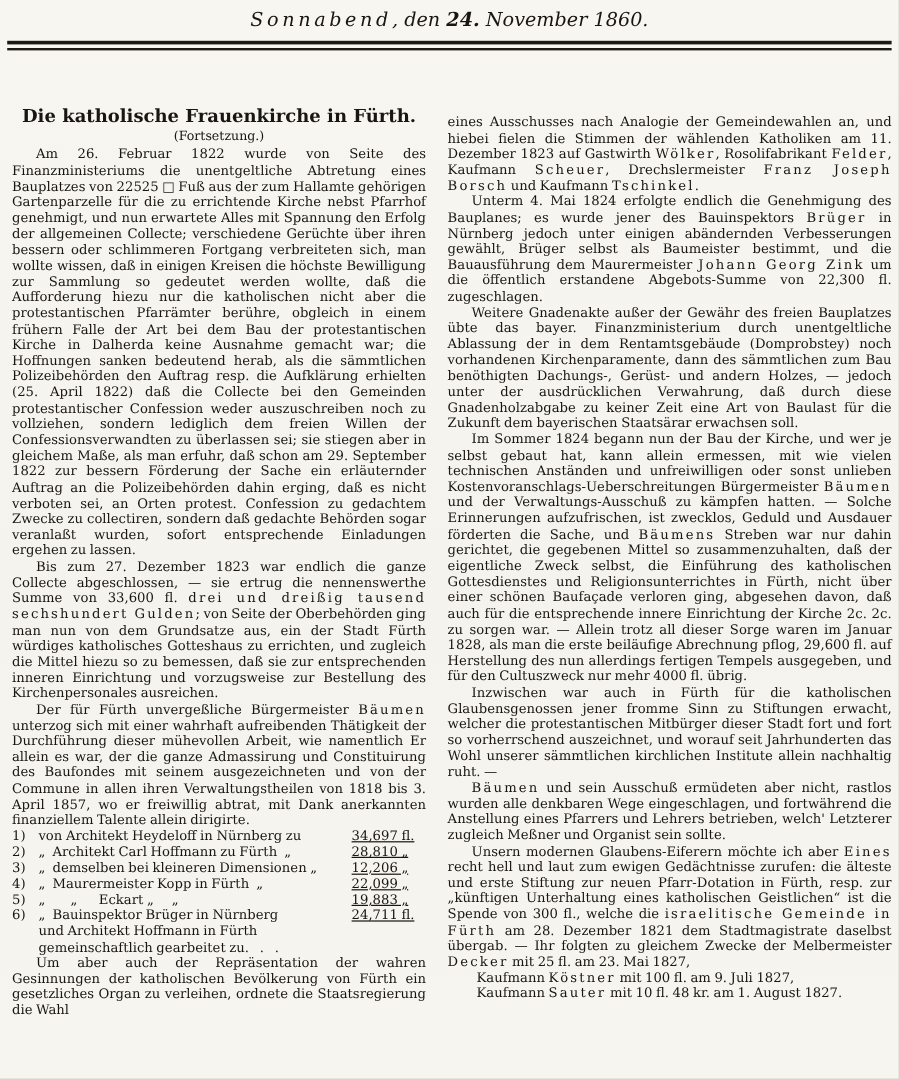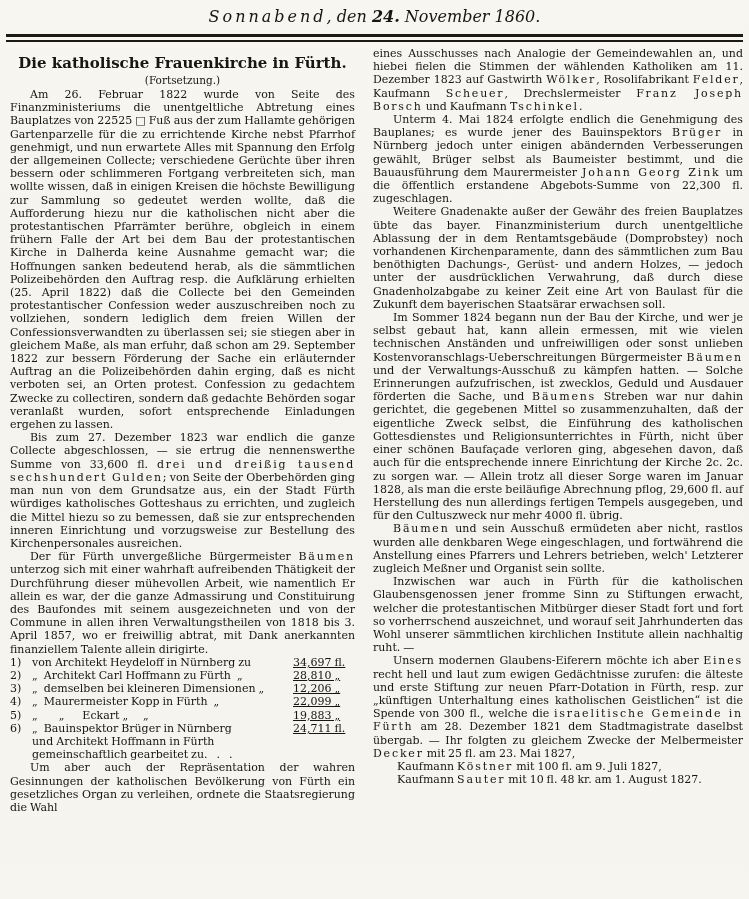--- a/index.html
+++ b/index.html
@@ -23,21 +23,21 @@
   .masthead .sp{letter-spacing:3px;}
   .masthead .b{font-weight:bold;}
   .double-rule{
     margin:8px 6px 0 6px;
     border-top:3px solid #1d1a16;
     border-bottom:2px solid #1d1a16;
     height:3px;
   }
   .columns{
     display:flex;
-    align-items:flex-start;
+    align-items:center;
     padding:3px 3px 0 3px;
     height:838px;
   }
   .col{box-sizing:border-box;overflow:hidden;}
   .col-left{width:360px;padding:2px 8px 0 7px;}
   .divider{width:2px;background:#1e1b17;margin-bottom:10px;}
   .col-right{flex:1;padding:2px 3px 0 8px;}
   .title{
     font-size:15px;font-weight:bold;
     text-align:center;
@@ -137,22 +137,22 @@
       <p><span>Um aber auch der Repräsentation der wahren Gesinnungen der katholischen Bevölkerung von Fürth ein gesetzliches Organ zu verleihen, ordnete die Staatsregierung die Wahl</span></p>
     </div>
 
     <div class="divider"></div>
 
     <div class="col col-right">
       <p class="cont"><span>eines Ausschusses nach Analogie der Gemeindewahlen an, und hiebei fielen die Stimmen der wählenden Katholiken am 11. Dezember 1823 auf Gastwirth </span><span class="sp">Wölker</span><span>, Rosolifabrikant </span><span class="sp">Felder</span><span>, Kaufmann </span><span class="sp">Scheuer</span><span>, Drechslermeister </span><span class="sp">Franz Joseph Borsch</span><span> und Kaufmann </span><span class="sp">Tschinkel</span><span>.</span></p>
       <p><span>Unterm 4. Mai 1824 erfolgte endlich die Genehmigung des Bauplanes; es wurde jener des Bauinspektors </span><span class="sp">Brüger</span><span> in Nürnberg jedoch unter einigen abändernden Verbesserungen gewählt, Brüger selbst als Baumeister bestimmt, und die Bauausführung dem Maurermeister </span><span class="sp">Johann Georg Zink</span><span> um die öffentlich erstandene Abgebots-Summe von 22,300 fl. zugeschlagen.</span></p>
       <p><span>Weitere Gnadenakte außer der Gewähr des freien Bauplatzes übte das bayer. Finanzministerium durch unentgeltliche Ablassung der in dem Rentamtsgebäude (Domprobstey) noch vorhandenen Kirchenparamente, dann des sämmtlichen zum Bau benöthigten Dachungs-, Gerüst- und andern Holzes, — jedoch unter der ausdrücklichen Verwahrung, daß durch diese Gnadenholzabgabe zu keiner Zeit eine Art von Baulast für die Zukunft dem bayerischen Staatsärar erwachsen soll.</span></p>
       <p><span>Im Sommer 1824 begann nun der Bau der Kirche, und wer je selbst gebaut hat, kann allein ermessen, mit wie vielen technischen Anständen und unfreiwilligen oder sonst unlieben Kostenvoranschlags-Ueberschreitungen Bürgermeister </span><span class="sp">Bäumen</span><span> und der Verwaltungs-Ausschuß zu kämpfen hatten. — Solche Erinnerungen aufzufrischen, ist zwecklos, Geduld und Ausdauer förderten die Sache, und </span><span class="sp">Bäumens</span><span> Streben war nur dahin gerichtet, die gegebenen Mittel so zusammenzuhalten, daß der eigentliche Zweck selbst, die Einführung des katholischen Gottesdienstes und Religionsunterrichtes in Fürth, nicht über einer schönen Baufaçade verloren ging, abgesehen davon, daß auch für die entsprechende innere Einrichtung der Kirche 2c. 2c. zu sorgen war. — Allein trotz all dieser Sorge waren im Januar 1828, als man die erste beiläufige Abrechnung pflog, 29,600 fl. auf Herstellung des nun allerdings fertigen Tempels ausgegeben, und für den Cultuszweck nur mehr 4000 fl. übrig.</span></p>
+      <p><span>Inzwischen war auch in Fürth für die katholischen Glaubensgenossen jener fromme Sinn zu Stiftungen erwacht, welcher die protestantischen Mitbürger dieser Stadt fort und fort so vorherrschend auszeichnet, und worauf seit Jahrhunderten das Wohl unserer sämmtlichen kirchlichen Institute allein nachhaltig ruht. —</span></p>
       <p><span class="sp">Bäumen</span><span> und sein Ausschuß ermüdeten aber nicht, rastlos wurden alle denkbaren Wege eingeschlagen, und fortwährend die Anstellung eines Pfarrers und Lehrers betrieben, welch' Letzterer zugleich Meßner und Organist sein sollte.</span></p>
-      <p><span>Inzwischen war auch in Fürth für die katholischen Glaubensgenossen jener fromme Sinn zu Stiftungen erwacht, welcher die protestantischen Mitbürger dieser Stadt fort und fort so vorherrschend auszeichnet, und worauf seit Jahrhunderten das Wohl unserer sämmtlichen kirchlichen Institute allein nachhaltig ruht. —</span></p>
       <p><span>Unsern modernen Glaubens-Eiferern möchte ich aber </span><span class="sp">Eines</span><span> recht hell und laut zum ewigen Gedächtnisse zurufen: die älteste und erste Stiftung zur neuen Pfarr-Dotation in Fürth, resp. zur „künftigen Unterhaltung eines katholischen Geistlichen“ ist die Spende von 300 fl., welche die </span><span class="sp">israelitische Gemeinde in Fürth</span><span> am 28. Dezember 1821 dem Stadtmagistrate daselbst übergab. — Ihr folgten zu gleichem Zwecke der Melbermeister </span><span class="sp">Decker</span><span> mit 25 fl. am 23. Mai 1827,</span></p>
 
       <div class="donors">
         <div><span>Kaufmann </span><span class="sp">Köstner</span><span> mit 100 fl. am 9. Juli 1827,</span></div>
         <div><span>Kaufmann </span><span class="sp">Sauter</span><span> mit 10 fl. 48 kr. am 1. August 1827.</span></div>
       </div>
     </div>
 
   </div>
 </div>

